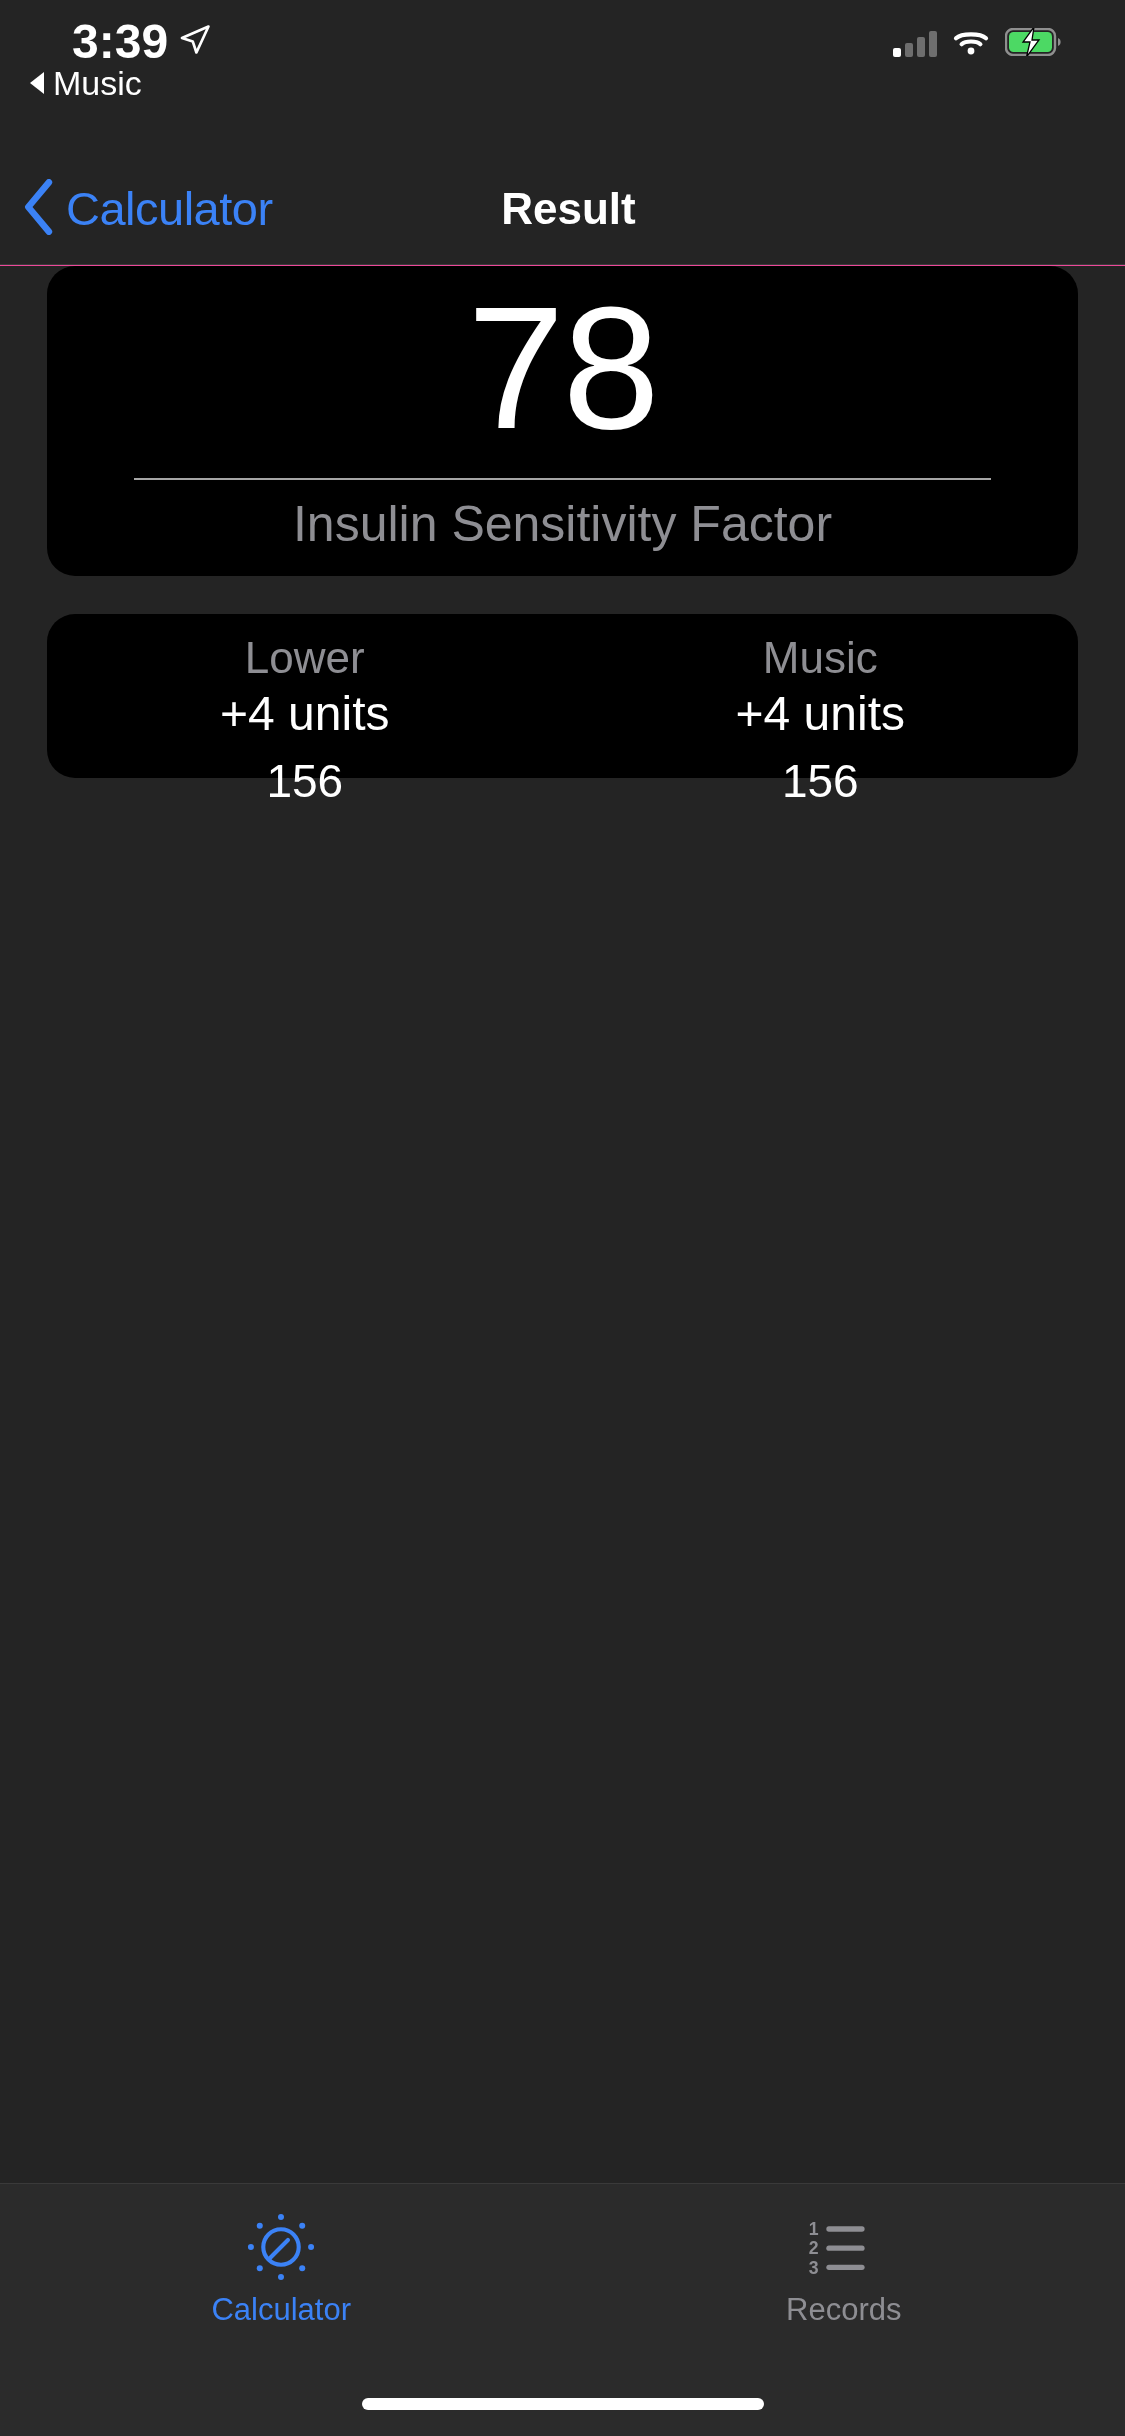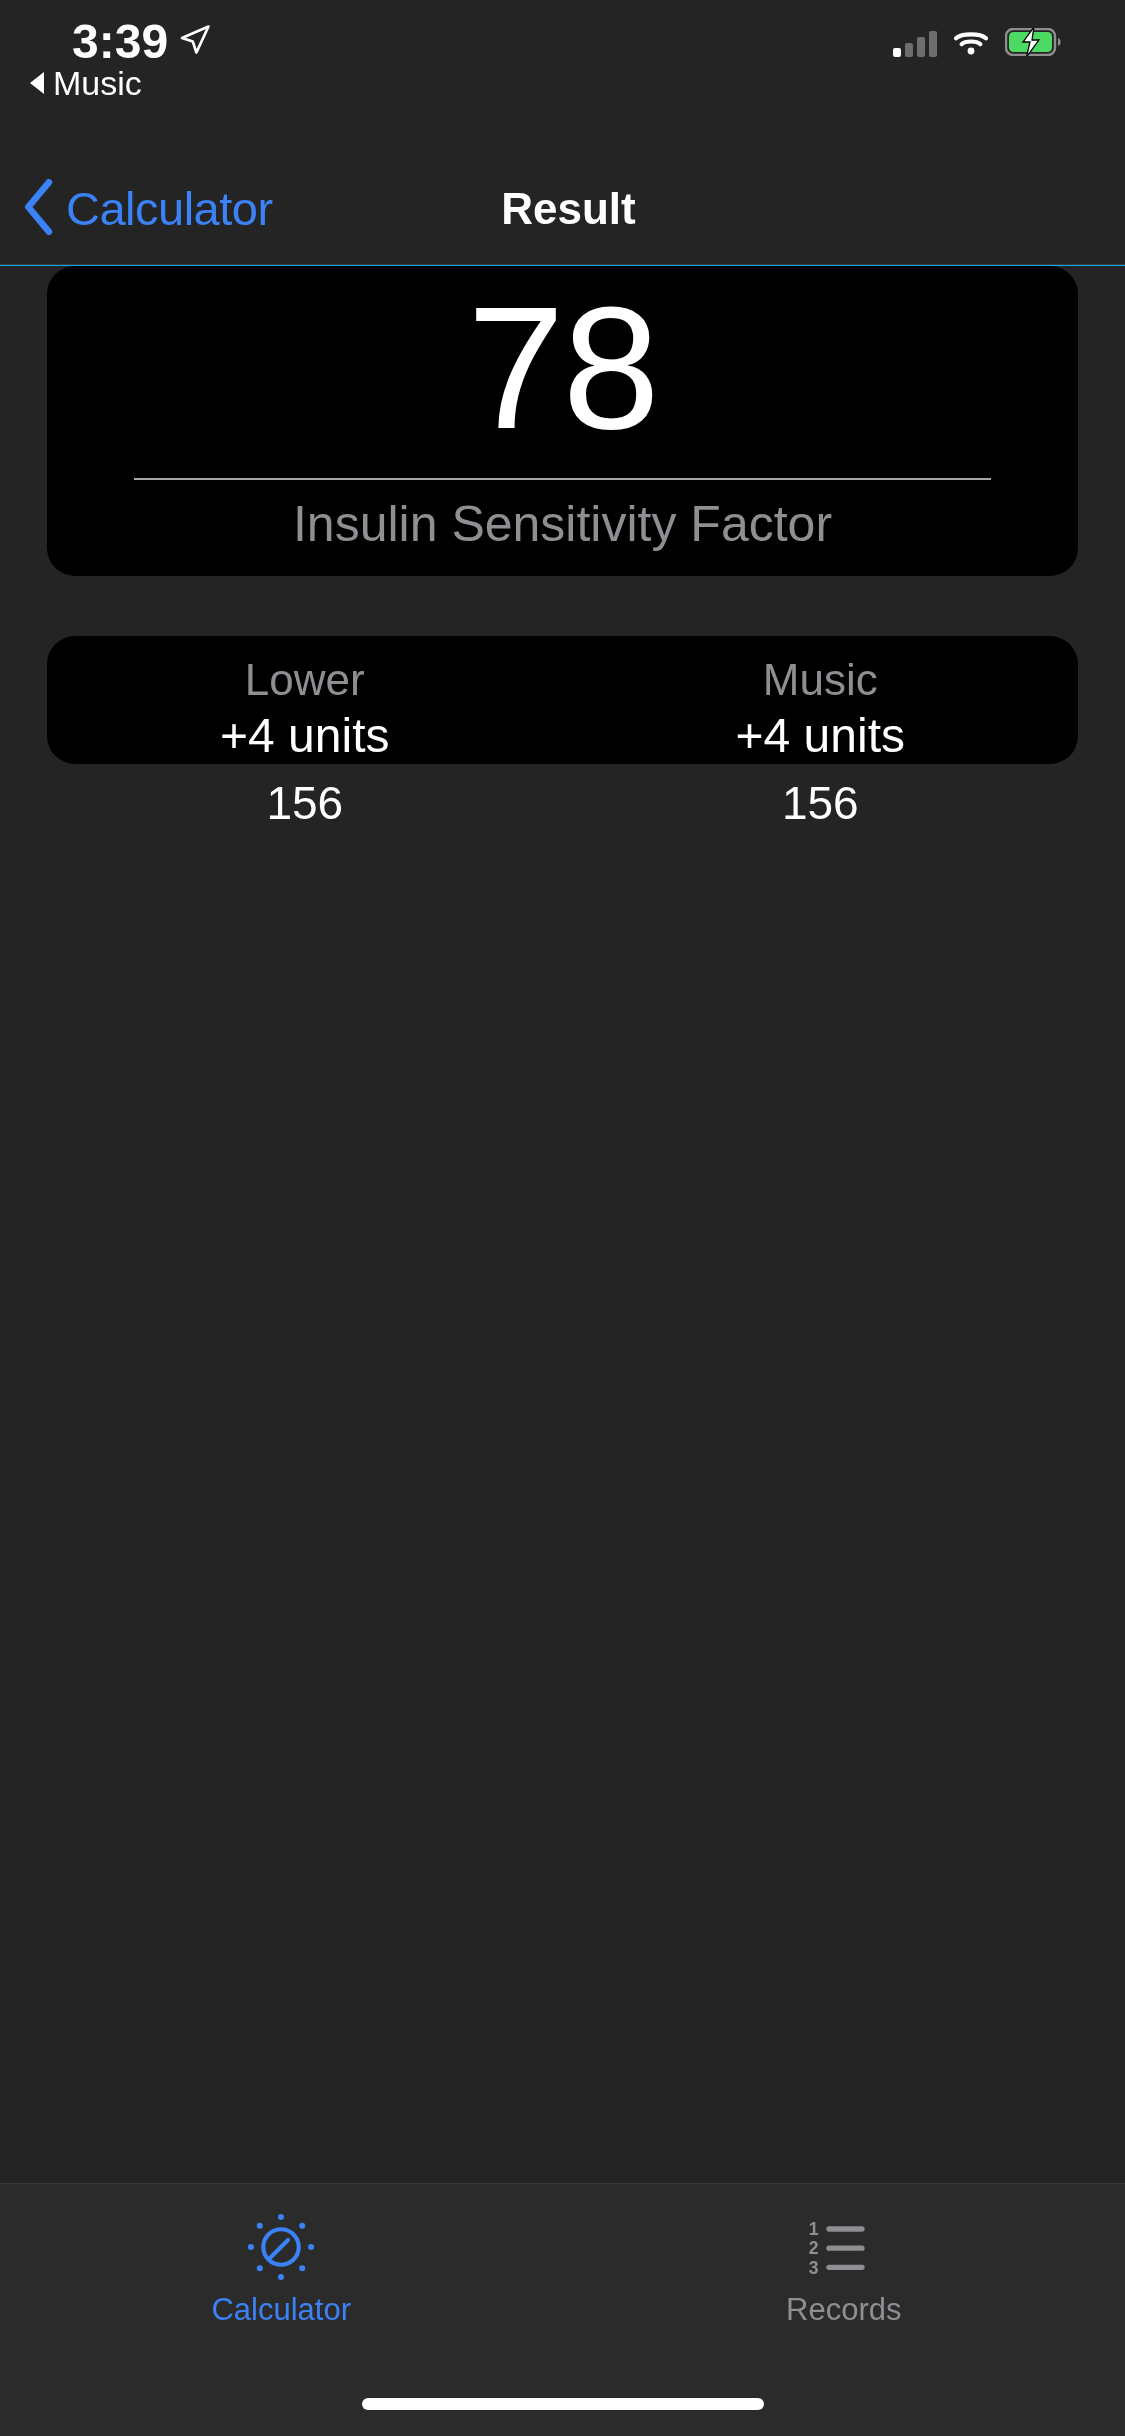--- a/index.html
+++ b/index.html
@@ -5,21 +5,21 @@
   * { margin:0; padding:0; box-sizing:border-box; }
   html, body {
     width:1125px; height:2436px;
     background:#242424;
     font-family:"Liberation Sans", sans-serif;
     overflow:hidden;
   }
   #screen {
     position:relative;
     width:1125px; height:2436px;
-    background:#0ea5e9;
+    background:#ec4899;
   }
 
   
   #status-bar {
     position:absolute; top:0; left:0; width:1125px; height:175px;
     background:#242424;
   }
   #status-time-wrap {
     position:absolute; left:72px; top:16px;
     display:flex; align-items:center; gap:10px;
@@ -95,21 +95,21 @@
   #result-divider {
     position:absolute; left:87px; right:87px; top:212px;
     height:2px; background:#a6a6a6;
   }
   #result-label {
     position:absolute; left:0; right:0; top:228px;
     text-align:center; color:#8e8e93;
     font-size:50px; font-weight:400; line-height:60px;
   }
 
-  #range-card { top:370px; height:128px; }
+  #range-card { top:348px; height:164px; }
   #range-grid {
     position:absolute; inset:0;
     display:flex;
   }
   .range-col {
     flex:1 1 50%;
     display:flex; flex-direction:column; align-items:center;
     justify-content:flex-start;
     padding-top:18px;
   }

